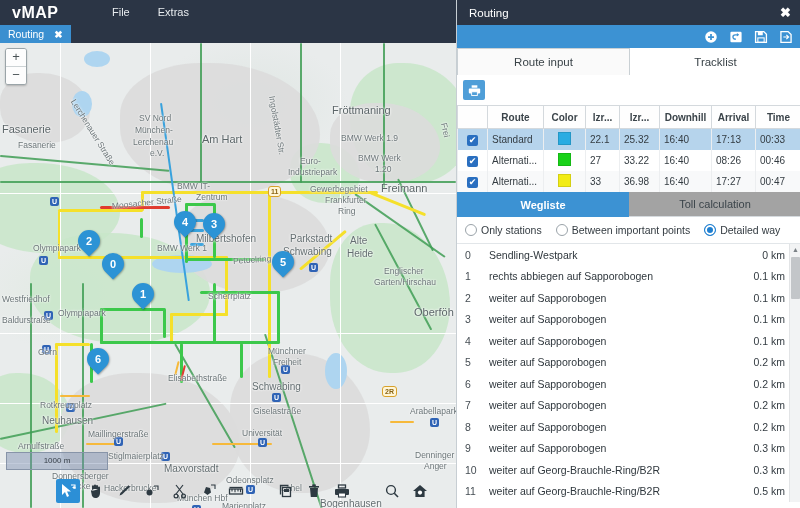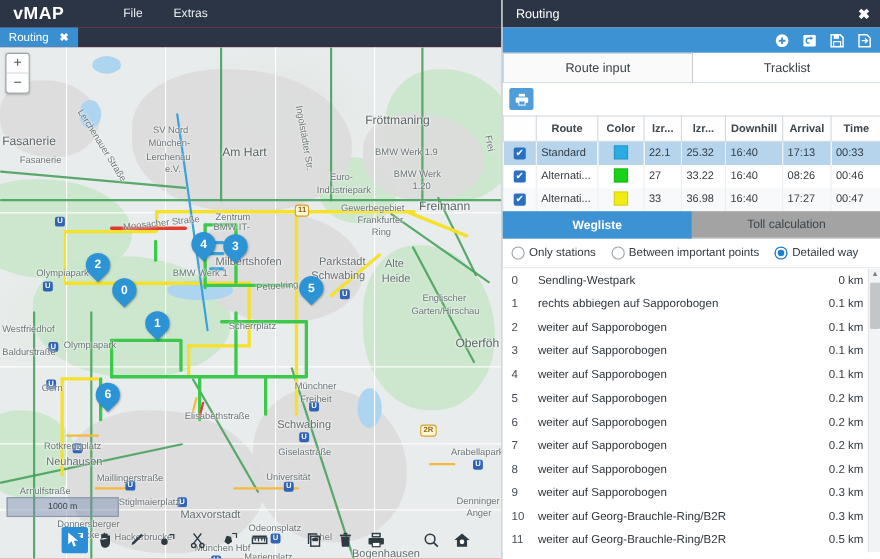--- a/index.html
+++ b/index.html
@@ -7,21 +7,21 @@
     width: 800px; height: 508px;
     overflow: hidden;
     font-family: "Liberation Sans", sans-serif;
     background: #ffffff;
   }
   #app { position: relative; width: 800px; height: 508px; overflow: hidden; }
 
   
   #left-pane {
     position: absolute; left: 0; top: 0; width: 456px; height: 508px;
-    background: #ef4444; overflow: hidden;
+    background: #4d7c0f; overflow: hidden;
   }
   #app-header {
     position: absolute; left: 0; top: 0; width: 456px; height: 25px;
     background: #2b3545; display: flex; align-items: center;
   }
   #brand {
     color: #ffffff; font-size: 16px; font-weight: bold;
     letter-spacing: .5px; padding-left: 12px; width: 86px;
   }
   .menu-item {
@@ -353,21 +353,21 @@
           <div class="maplabel" style="left: 135px; top: 82px;">München-</div>
           <div class="maplabel" style="left: 133px; top: 94px;">Lerchenau</div>
           <div class="maplabel" style="left: 150px; top: 105px;">e.V.</div>
           <div class="maplabel big" style="left: 202px; top: 90px;">Am Hart</div>
           <div class="maplabel big" style="left: 332px; top: 61px;">Fröttmaning</div>
           <div class="maplabel" style="left: 341px; top: 90px;">BMW Werk 1.9</div>
           <div class="maplabel" style="left: 358px; top: 110px;">BMW Werk</div>
           <div class="maplabel" style="left: 375px; top: 121px;">1.20</div>
           <div class="maplabel" style="left: 300px; top: 113px;">Euro-</div>
           <div class="maplabel" style="left: 288px; top: 124px;">Industriepark</div>
-          <div class="maplabel" style="left: 194px; top: 138px; margin-top: 20px;">BMW IT-</div>
+          <div class="maplabel" style="left: 177px; top: 138px;">BMW IT-</div>
           <div class="maplabel" style="left: 196px; top: 149px;">Zentrum</div>
           <div class="maplabel" style="left: 310px; top: 141px;">Gewerbegebiet</div>
           <div class="maplabel" style="left: 325px; top: 152px;">Frankfurter</div>
           <div class="maplabel" style="left: 338px; top: 163px;">Ring</div>
           <div class="maplabel big" style="left: 381px; top: 139px;">Freimann</div>
           <div class="maplabel mid" style="left: 196px; top: 190px;">Milbertshofen</div>
           <div class="maplabel mid" style="left: 290px; top: 190px;">Parkstadt</div>
           <div class="maplabel mid" style="left: 283px; top: 203px;">Schwabing</div>
           <div class="maplabel mid" style="left: 350px; top: 192px;">Alte</div>
           <div class="maplabel mid" style="left: 347px; top: 205px;">Heide</div>

